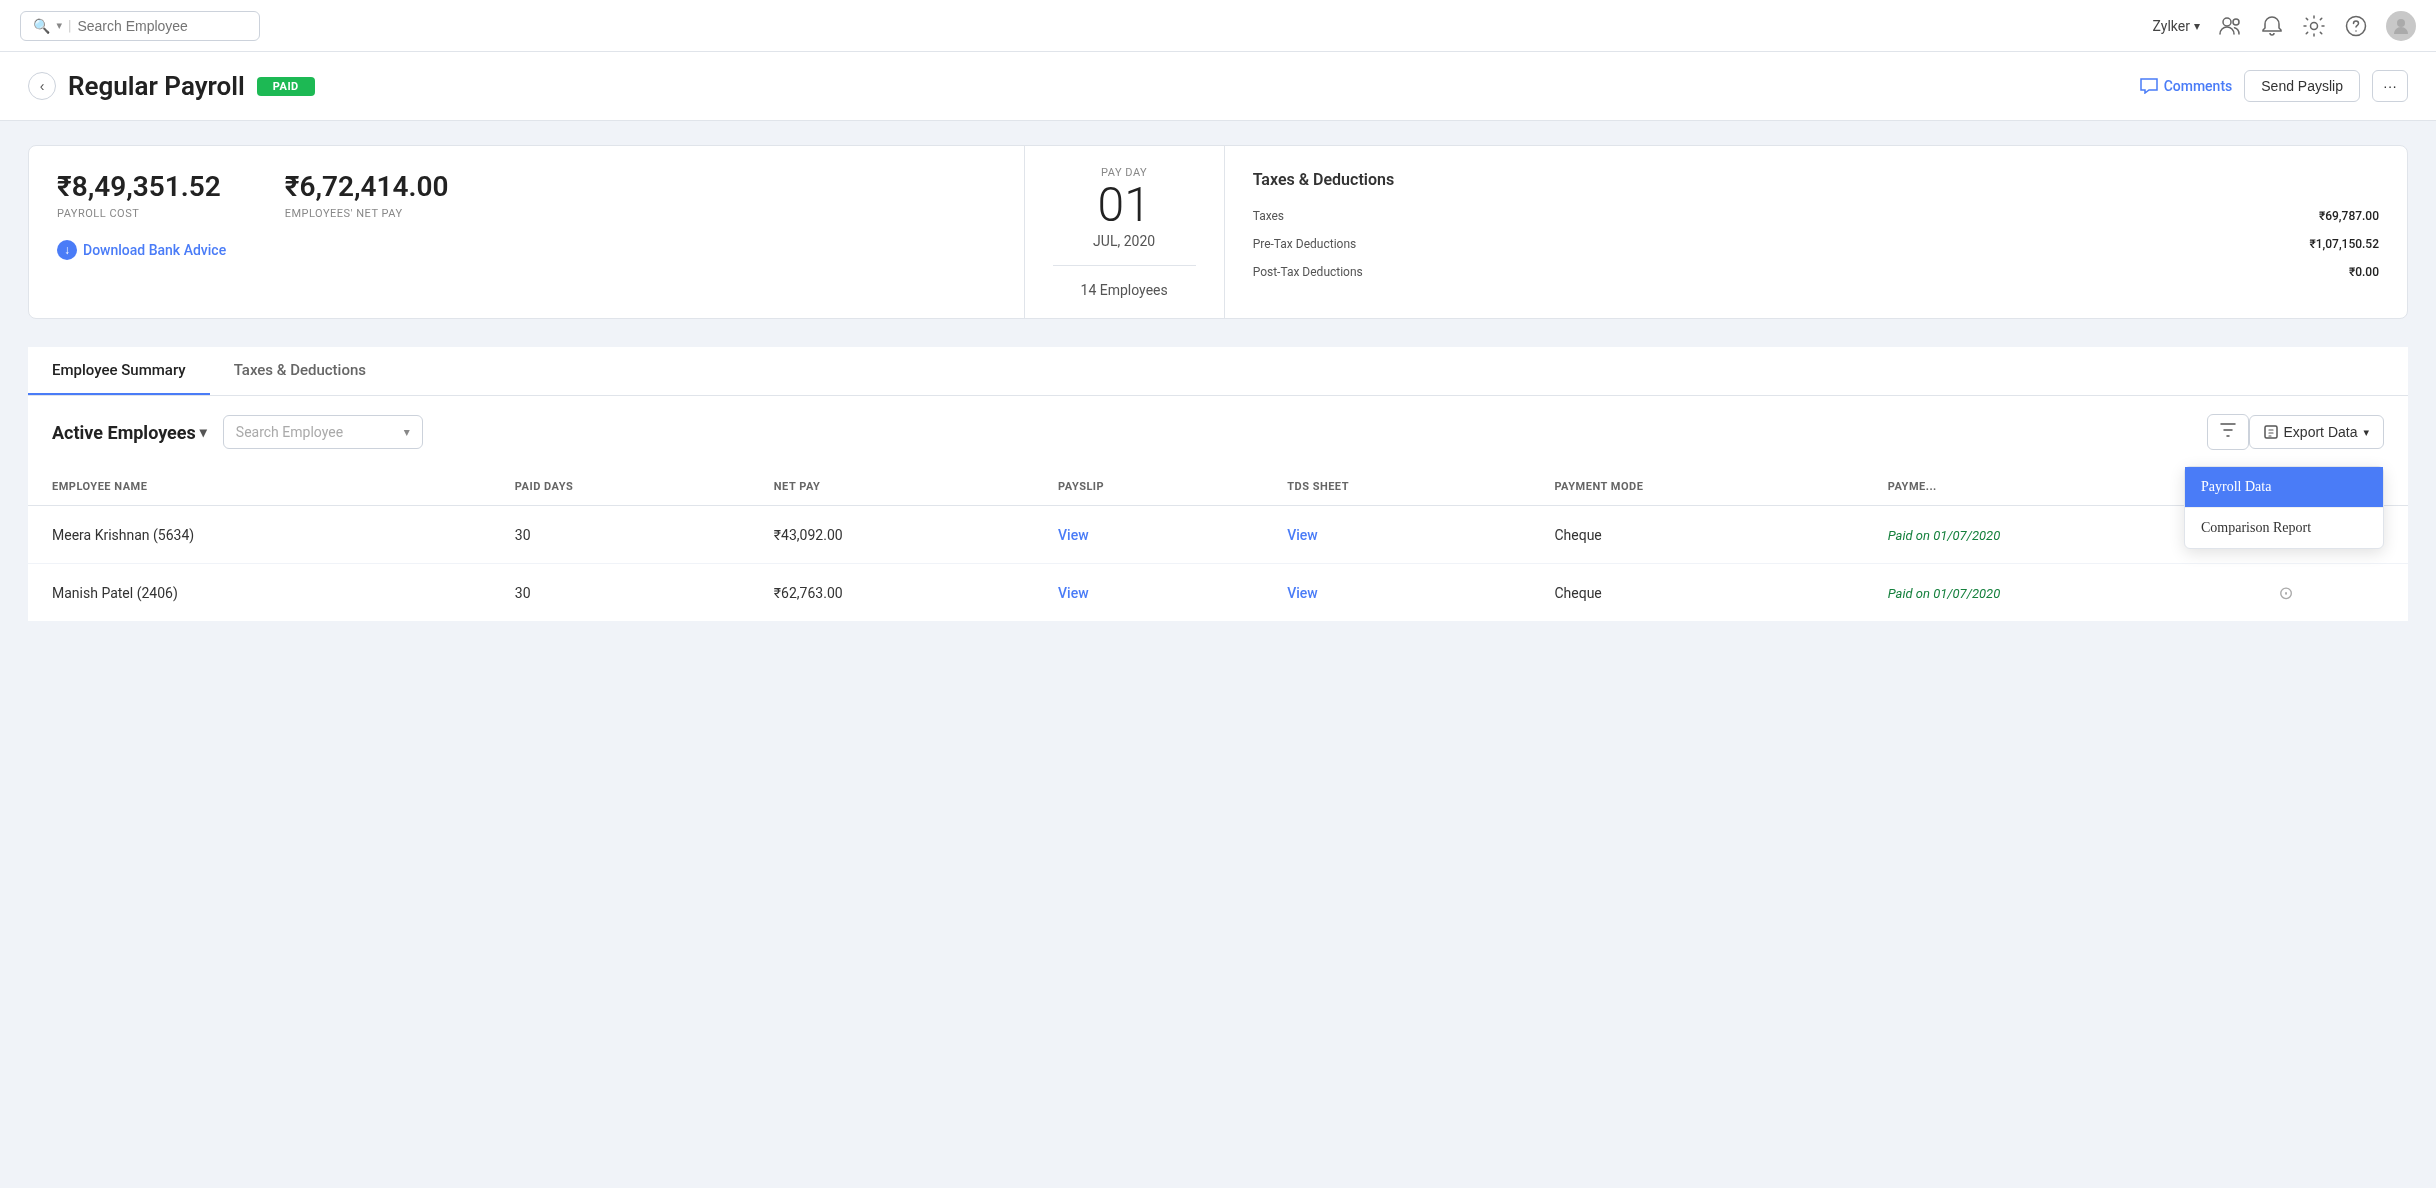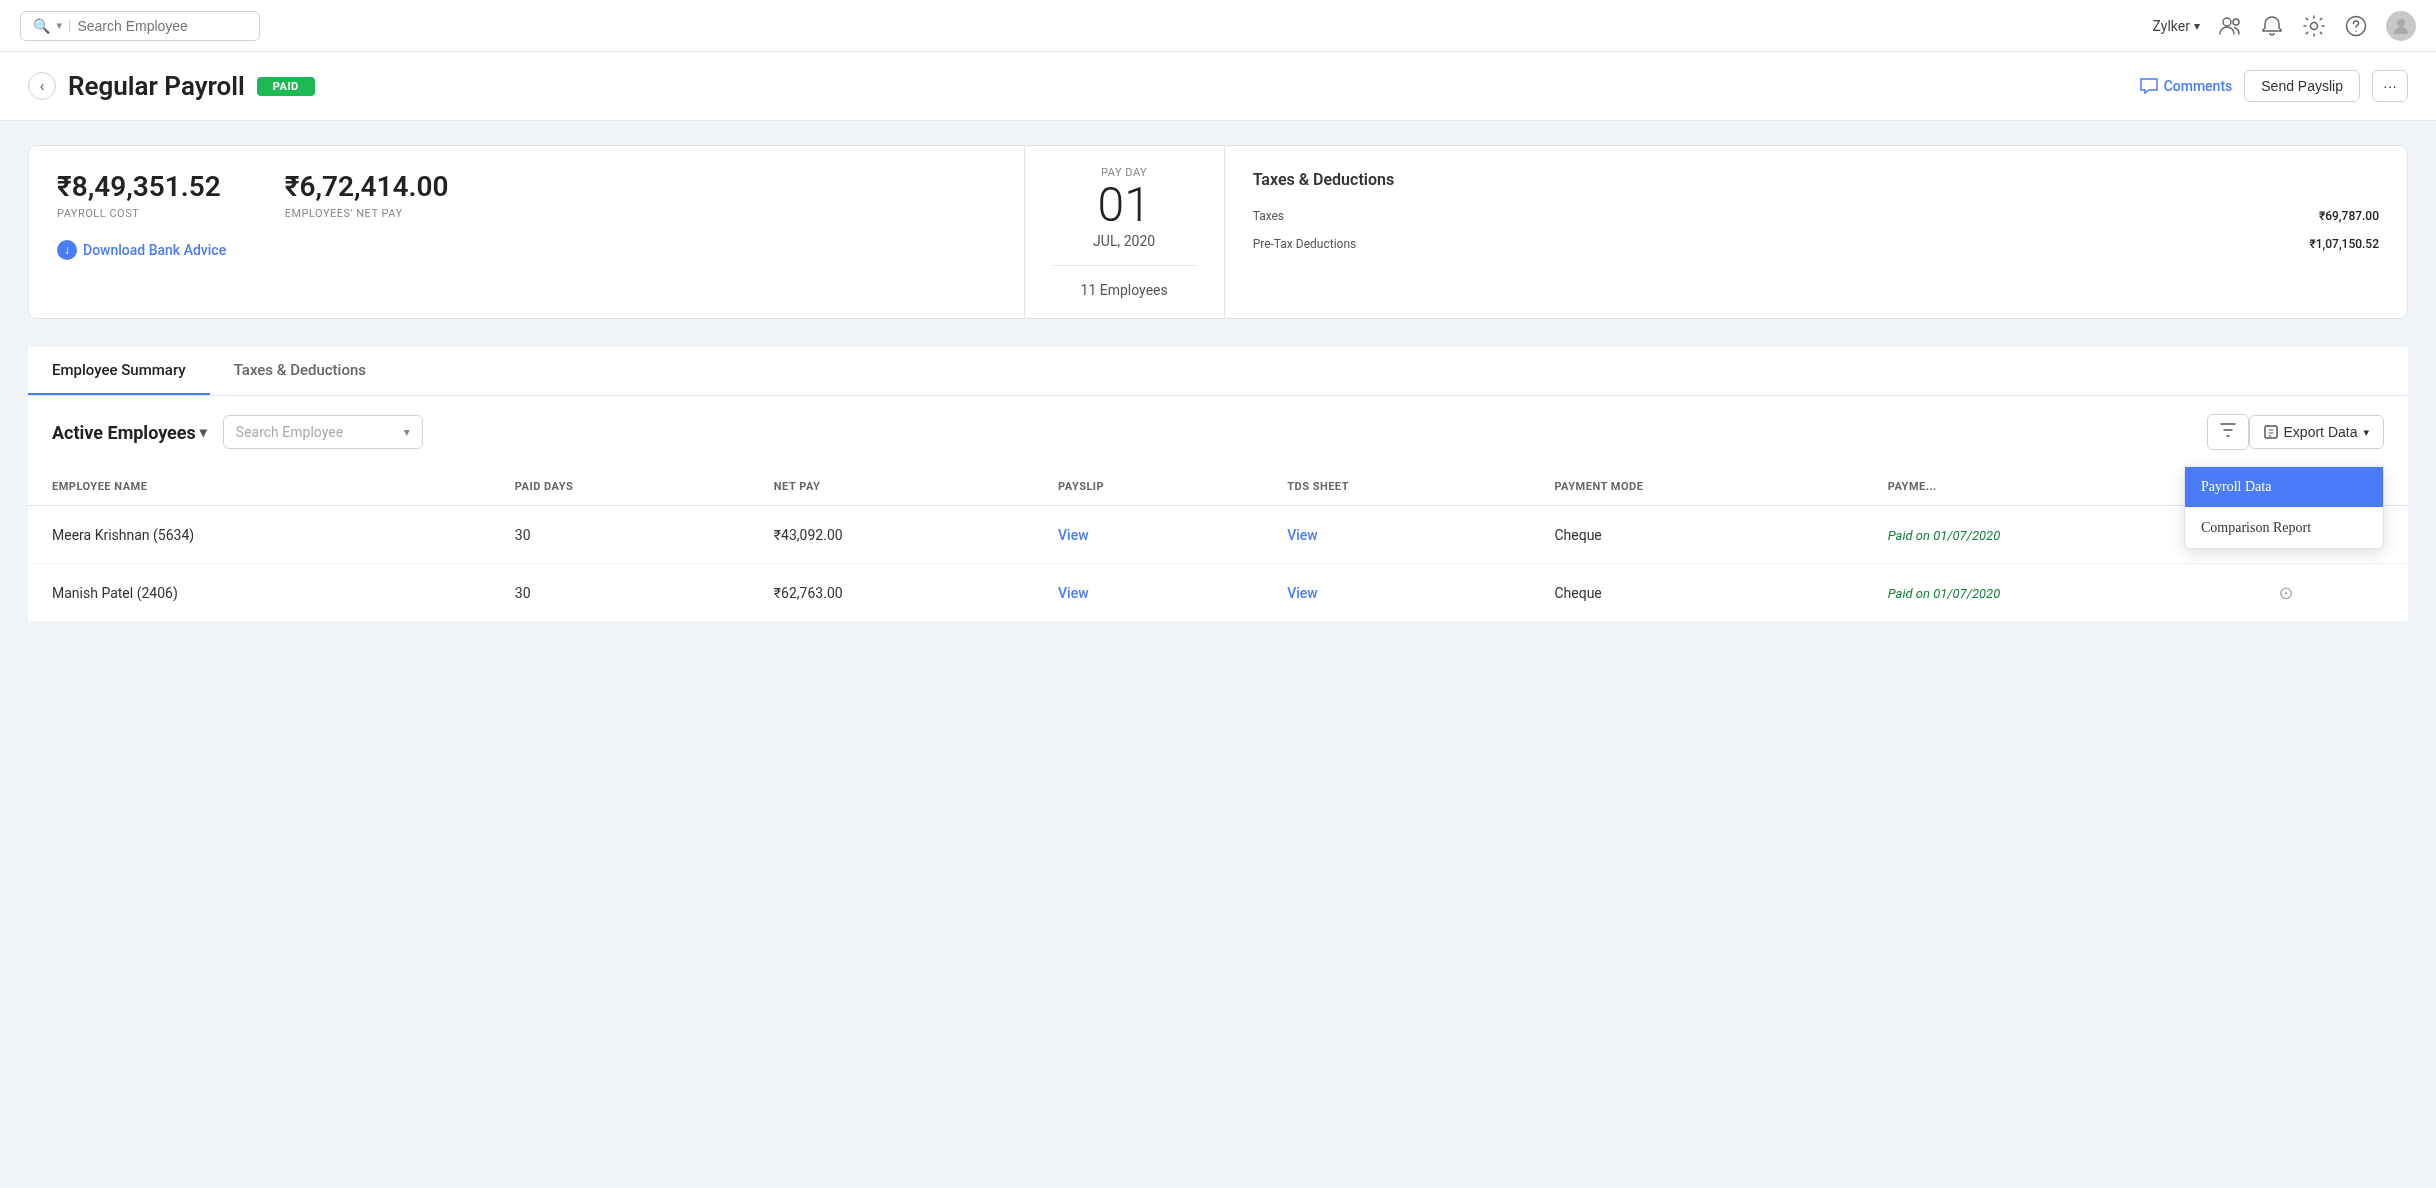--- a/index.html
+++ b/index.html
@@ -490,32 +490,36 @@
       <div class="download-link">
         <div class="download-icon">↓</div>
         <span>Download Bank Advice</span>
       </div>
     </div>
 
     <div class="payday-card">
       <div class="payday-label">PAY DAY</div>
       <div class="payday-date">01</div>
       <div class="payday-month">JUL, 2020</div>
-      <div class="employees-count">11 Employees</div>
+      <div class="employees-count">14 Employees</div>
     </div>
 
     <div class="taxes-card">
       <div class="taxes-title">Taxes &amp; Deductions</div>
       <div class="tax-row">
         <span class="tax-name">Taxes</span>
         <span class="tax-value">₹69,787.00</span>
       </div>
       <div class="tax-row">
         <span class="tax-name">Pre-Tax Deductions</span>
         <span class="tax-value">₹1,07,150.52</span>
+      </div>
+      <div class="tax-row">
+        <span class="tax-name">Post-Tax Deductions</span>
+        <span class="tax-value">₹0.00</span>
       </div>
     </div>
   </div>
 
   <div class="table-section">
     <div class="tabs-row">
       <div class="tab active">Employee Summary</div>
       <div class="tab">Taxes &amp; Deductions</div>
     </div>
 

